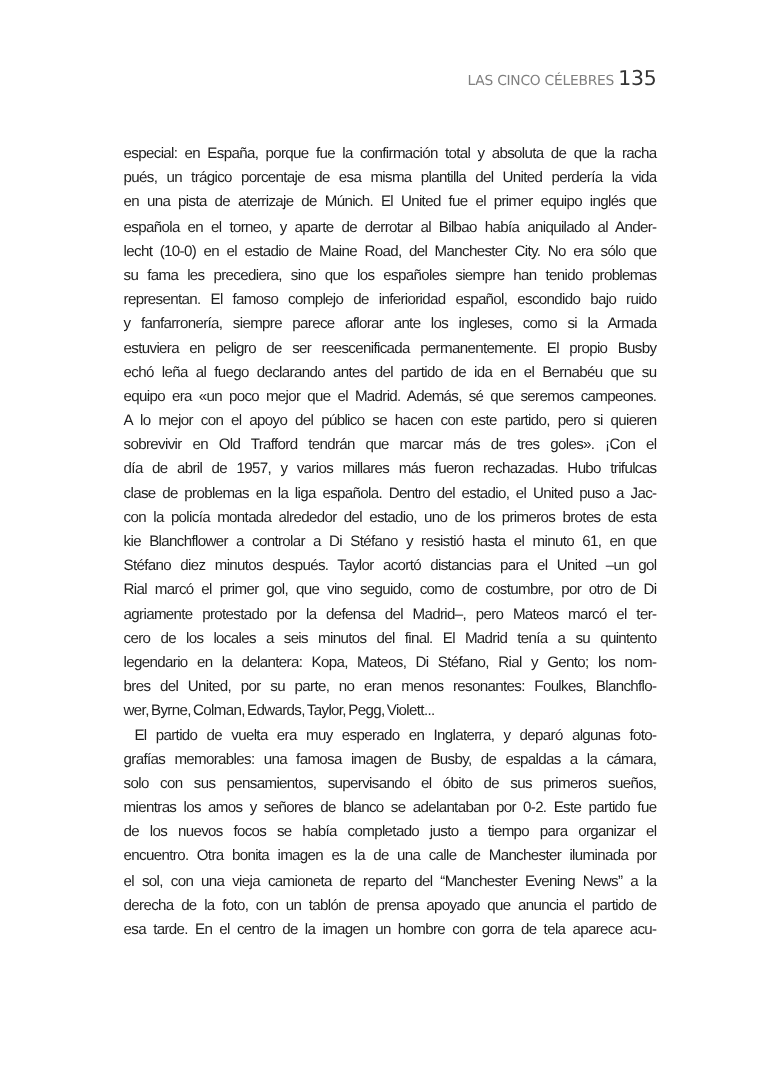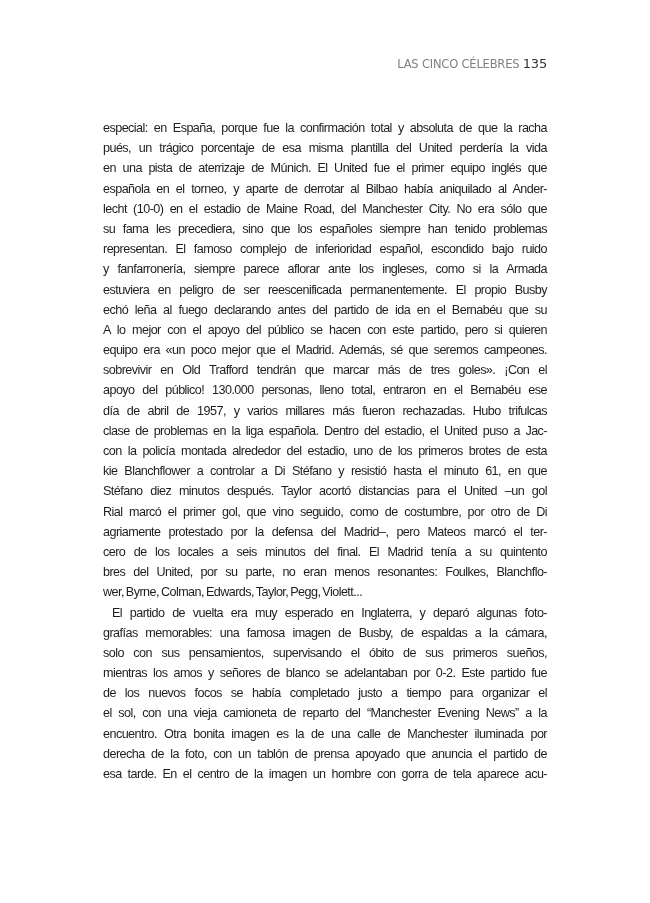--- a/index.html
+++ b/index.html
@@ -1,18 +1,18 @@
 <!DOCTYPE html>
 <html><head>
 <meta charset="utf-8">
 <style>
   html, body { margin:0; padding:0; }
   body { width:650px; height:903px; background:#ffffff; position:relative; overflow:hidden; }
   .header { position:absolute; top:56px; right:103px; font-family:"DejaVu Sans", sans-serif; font-size:11.5px; color:#808080; letter-spacing:-0.2px; white-space:nowrap; }
-  .header .pg { color:#333; font-size:13px; }
+  .header .pg { color:#333; font-size:17px; }
   .body { position:absolute; left:103px; top:118px; width:444px; font-family:Liberation Sans, sans-serif; font-size:12.6px; color:#1e1e1e; }
   .line { height:20.2px; line-height:20.2px; white-space:nowrap; text-align:justify; text-align-last:justify; letter-spacing:-0.55px; word-spacing:-1px; }
   .line.last { text-align-last:left; }
   .line.indent { padding-left:9px; }
 </style>
 </head>
 <body>
 
 <div class="header">
   <span>LAS CINCO CÉLEBRES</span>
@@ -24,39 +24,39 @@
     <div class="line">especial: en España, porque fue la confirmación total y absoluta de que la racha</div>
     <div class="line">pués, un trágico porcentaje de esa misma plantilla del United perdería la vida</div>
     <div class="line">en una pista de aterrizaje de Múnich. El United fue el primer equipo inglés que</div>
     <div class="line">española en el torneo, y aparte de derrotar al Bilbao había aniquilado al Ander-</div>
     <div class="line">lecht (10-0) en el estadio de Maine Road, del Manchester City. No era sólo que</div>
     <div class="line">su fama les precediera, sino que los españoles siempre han tenido problemas</div>
     <div class="line">representan. El famoso complejo de inferioridad español, escondido bajo ruido</div>
     <div class="line">y fanfarronería, siempre parece aflorar ante los ingleses, como si la Armada</div>
     <div class="line">estuviera en peligro de ser reescenificada permanentemente. El propio Busby</div>
     <div class="line">echó leña al fuego declarando antes del partido de ida en el Bernabéu que su</div>
+    <div class="line">equipo era «un poco mejor que el Madrid. Además, sé que seremos campeones.</div>
     <div class="line">A lo mejor con el apoyo del público se hacen con este partido, pero si quieren</div>
-    <div class="line">equipo era «un poco mejor que el Madrid. Además, sé que seremos campeones.</div>
     <div class="line">sobrevivir en Old Trafford tendrán que marcar más de tres goles». ¡Con el</div>
-    <div class="line">apoyo del público! 130.000 personas, lleno total, entraron en el Bernabéu ese</div>
     <div class="line">día de abril de 1957, y varios millares más fueron rechazadas. Hubo trifulcas</div>
     <div class="line">clase de problemas en la liga española. Dentro del estadio, el United puso a Jac-</div>
     <div class="line">con la policía montada alrededor del estadio, uno de los primeros brotes de esta</div>
     <div class="line">kie Blanchflower a controlar a Di Stéfano y resistió hasta el minuto 61, en que</div>
     <div class="line">Stéfano diez minutos después. Taylor acortó distancias para el United –un gol</div>
     <div class="line">Rial marcó el primer gol, que vino seguido, como de costumbre, por otro de Di</div>
     <div class="line">agriamente protestado por la defensa del Madrid–, pero Mateos marcó el ter-</div>
     <div class="line">cero de los locales a seis minutos del final. El Madrid tenía a su quintento</div>
+    <div class="line">legendario en la delantera: Kopa, Mateos, Di Stéfano, Rial y Gento; los nom-</div>
     <div class="line">bres del United, por su parte, no eran menos resonantes: Foulkes, Blanchflo-</div>
     <div class="line last">wer, Byrne, Colman, Edwards, Taylor, Pegg, Violett...</div>
   </div>
   <div>
     <div class="line indent">El partido de vuelta era muy esperado en Inglaterra, y deparó algunas foto-</div>
     <div class="line">grafías memorables: una famosa imagen de Busby, de espaldas a la cámara,</div>
     <div class="line">solo con sus pensamientos, supervisando el óbito de sus primeros sueños,</div>
     <div class="line">mientras los amos y señores de blanco se adelantaban por 0-2. Este partido fue</div>
     <div class="line">de los nuevos focos se había completado justo a tiempo para organizar el</div>
+    <div class="line">encuentro. Otra bonita imagen es la de una calle de Manchester iluminada por</div>
     <div class="line">el sol, con una vieja camioneta de reparto del “Manchester Evening News” a la</div>
-    <div class="line">encuentro. Otra bonita imagen es la de una calle de Manchester iluminada por</div>
     <div class="line">derecha de la foto, con un tablón de prensa apoyado que anuncia el partido de</div>
     <div class="line">esa tarde. En el centro de la imagen un hombre con gorra de tela aparece acu-</div>
   </div>
 </div>
 
 </body></html>

